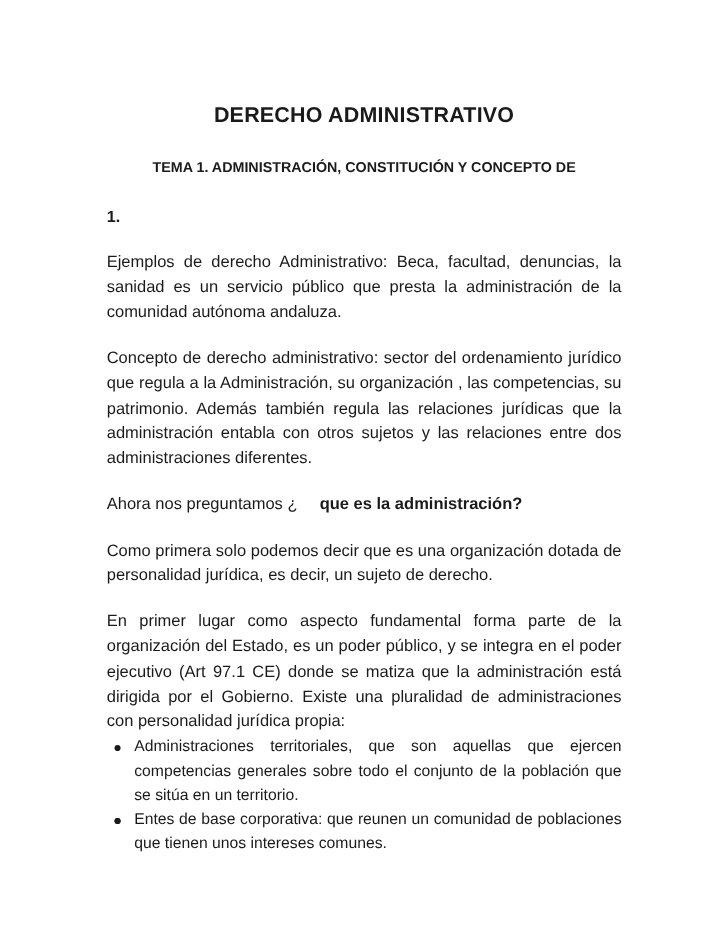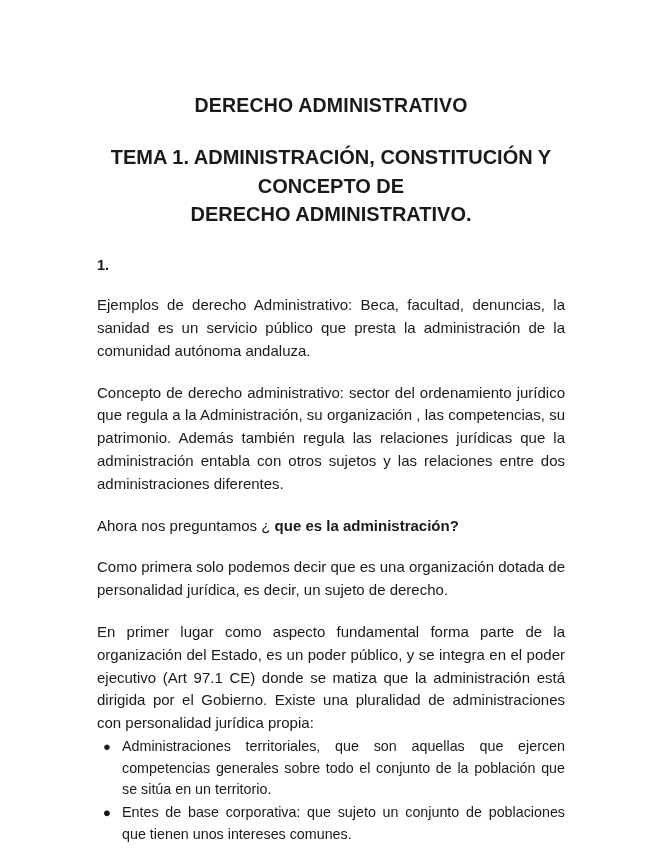--- a/index.html
+++ b/index.html
@@ -28,21 +28,21 @@
     font-weight: bold;
     font-size: 19.5px;
     letter-spacing: 0.2px;
     margin: 0;
     padding-top: 93px;
     line-height: 1.25;
   }
   .doc-subtitle {
     text-align: center;
     font-weight: bold;
-    font-size: 20px;
+    font-size: 13px;
     line-height: 1.42;
     margin: 0;
     padding-top: 26px;
   }
   .section-heading {
     font-weight: bold;
     font-size: 14.6px;
     margin: 0;
     padding-top: 27px;
     line-height: 1.35;
@@ -54,20 +54,21 @@
   }
   .para {
     font-size: 15px;
     line-height: 1.52;
     text-align: justify;
     margin: 0;
     padding-top: 19px;
   }
   .para .bold {
     font-weight: bold;
+    margin-left: 16px;
   }
   .bullet-list {
     list-style: none;
     margin: 0;
     padding: 0;
   }
   .bullet-item {
     position: relative;
     font-size: 14.3px;
     line-height: 1.52;
@@ -86,21 +87,20 @@
 </head>
 <body>
 
 <div class="page">
   <div class="content">
 
     <h1 class="doc-title">DERECHO ADMINISTRATIVO</h1>
 
     <h2 class="doc-subtitle">
       <span>TEMA 1. ADMINISTRACIÓN, CONSTITUCIÓN Y CONCEPTO DE</span><br>
-      <span>DERECHO ADMINISTRATIVO.</span>
     </h2>
 
     <h3 class="section-heading">
       <span class="num">1.</span>
     </h3>
 
     <p class="para">Ejemplos de derecho Administrativo: Beca, facultad, denuncias, la sanidad es un servicio público que presta la administración de la comunidad autónoma andaluza.</p>
 
     <p class="para">Concepto de derecho administrativo: sector del ordenamiento jurídico que regula a la Administración, su organización , las competencias, su patrimonio. Además también regula las relaciones jurídicas que la administración entabla con otros sujetos y las relaciones entre dos administraciones diferentes.</p>
 
@@ -114,18 +114,18 @@
     <ul class="bullet-list">
       <li class="bullet-item">
         <span class="dot">●</span>
         <span>Administraciones territoriales, que son aquellas que ejercen competencias generales sobre todo el conjunto de la población que se sitúa en un territorio.</span>
       </li>
       <li class="bullet-item">
         <span class="dot">●</span>
       </li>
       <li class="bullet-item">
         <span class="dot">●</span>
-        <span>Entes de base corporativa: que sujeto un conjunto de poblaciones que tienen unos intereses comunes.</span>
+        <span>Entes de base corporativa: que reunen un comunidad de poblaciones que tienen unos intereses comunes.</span>
       </li>
     </ul>
 
   </div>
 </div>
 
 </body></html>

